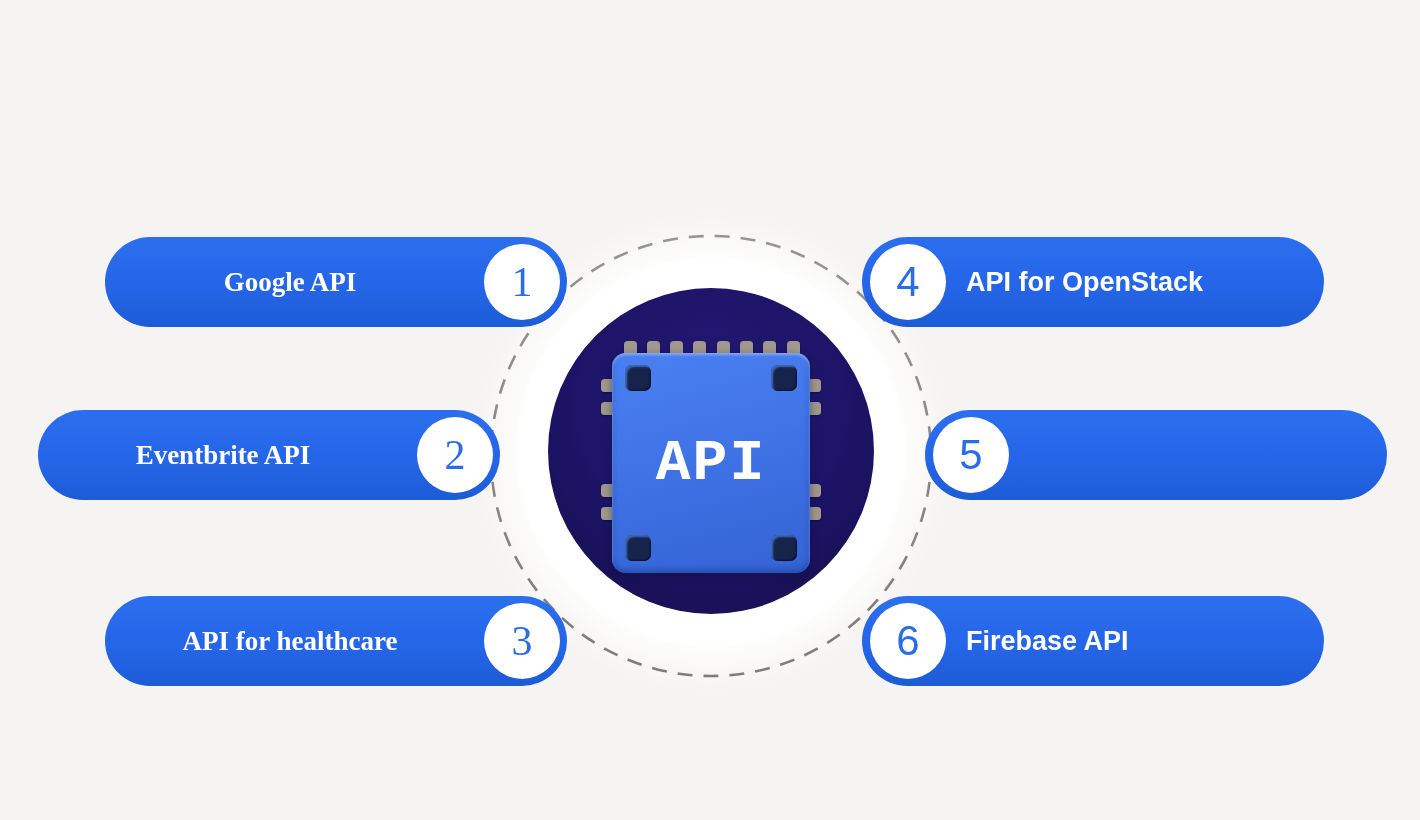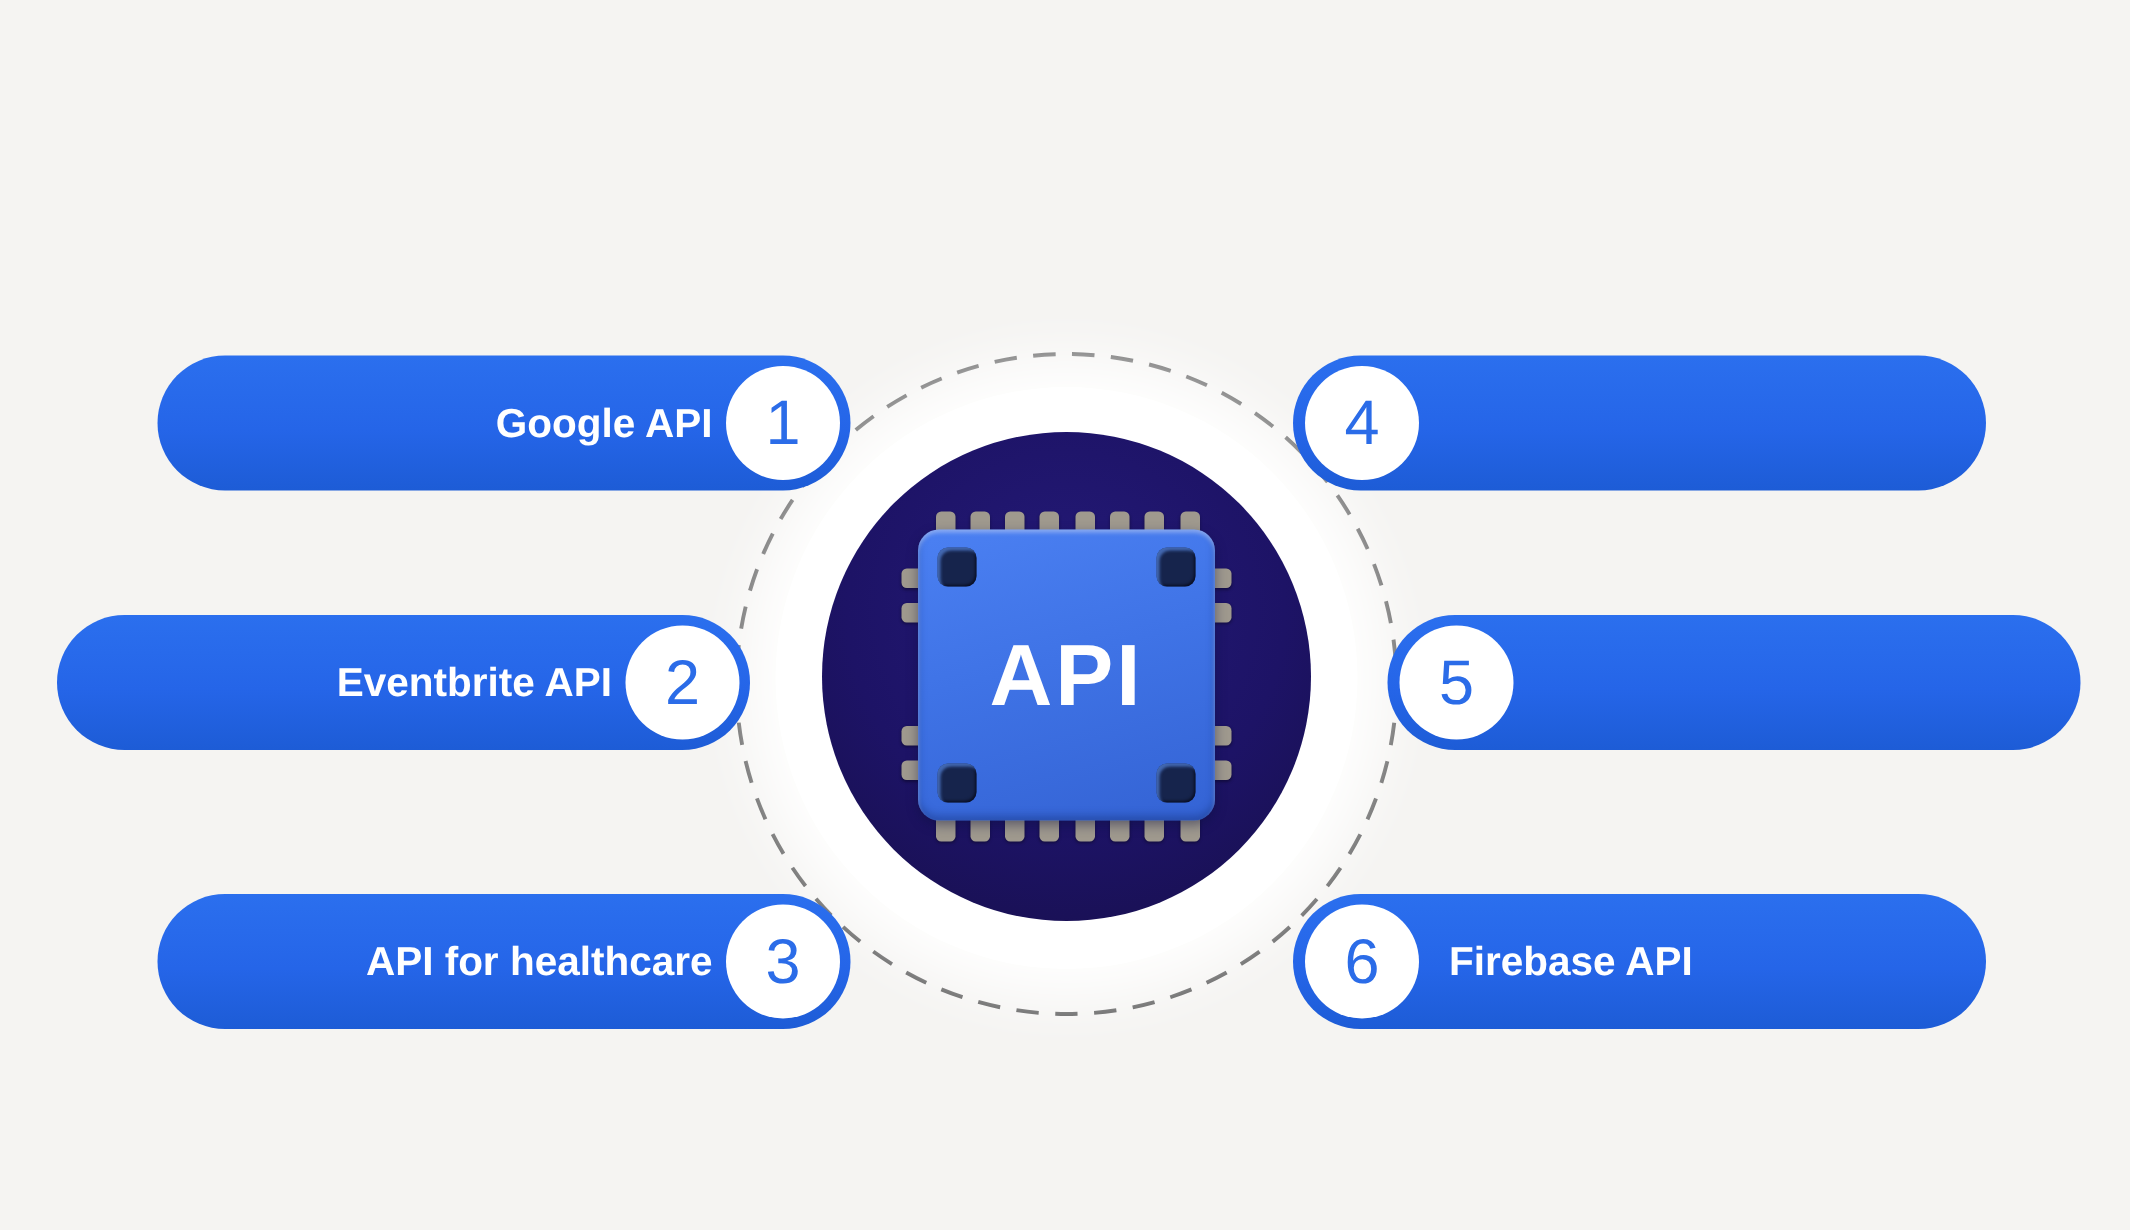--- a/index.html
+++ b/index.html
@@ -64,25 +64,26 @@
     border-radius:3.5px;
     z-index:3;
     box-shadow:0 1px 2px rgba(0,0,0,0.35);
   }
   .pin-v{width:13px;height:22px;}
   .pin-h{width:22px;height:13px;}
 
   .chip-body{
     position:absolute;
     left:612px;top:353px;
-    width:198px;height:194px;
+    width:198px;height:220px;
     border-radius:14px;
     background:linear-gradient(165deg, var(--chip-blue-light) 0%, #3f73e6 45%, var(--chip-blue-dark) 100%);
     box-shadow:inset 0 2px 3px rgba(255,255,255,0.38), inset 0 -3px 6px rgba(10,30,90,0.35), 0 3px 8px rgba(10,15,60,0.45);
     z-index:4;
+    font-family:Liberation Mono, monospace;
   }
   .chip-label{
     position:absolute;
     left:0;top:0;width:100%;height:100%;
     display:flex;align-items:center;justify-content:center;
     color:#ffffff;
     font-size:58px;
     font-weight:700;
     letter-spacing:2px;
   }
@@ -115,21 +116,21 @@
     top:50%;
     transform:translateY(-50%);
     width:76px;height:76px;
     border-radius:50%;
     background:#ffffff;
     display:flex;align-items:center;justify-content:center;
     color:var(--number-blue);
     font-size:42px;
     font-weight:300;
   }
-  .pill.left{justify-content:flex-end;padding-right:92px;}
+  .pill.left{justify-content:center;padding-right:92px;font-family:Liberation Serif, serif;}
   .pill.left .num-circle{right:7px;}
   .pill.right{justify-content:flex-start;padding-left:104px;}
   .pill.right .num-circle{left:8px;}
 </style>
 </head>
 <body>
 
 <div class="frame">
 
 
@@ -192,20 +193,21 @@
     <span>API for healthcare</span>
     <span class="num-circle">
         <span>3</span>
       </span>
   </div>
 
   <div class="pill right" style="left:862px;top:237px">
     <span class="num-circle">
         <span>4</span>
       </span>
+    <span>API for OpenStack</span>
   </div>
   <div class="pill right" style="left:925px;top:410px">
     <span class="num-circle">
         <span>5</span>
       </span>
   </div>
   <div class="pill right" style="left:862px;top:596px">
     <span class="num-circle">
         <span>6</span>
       </span>

